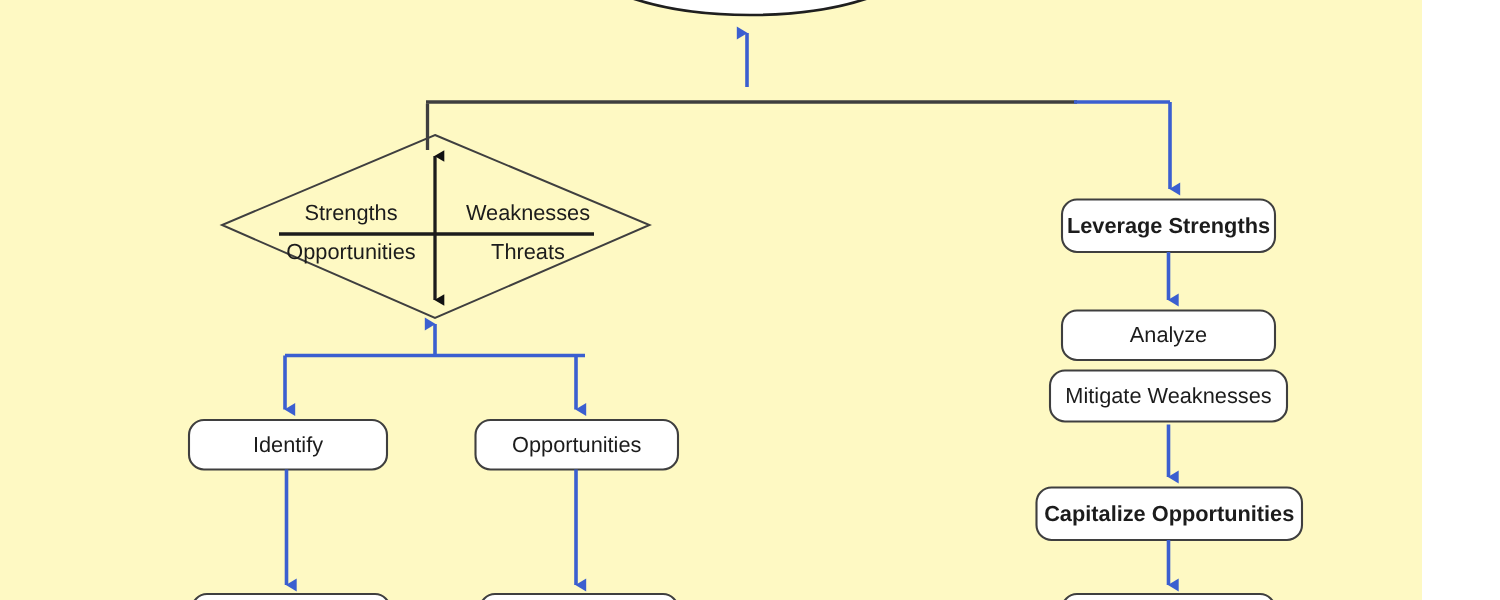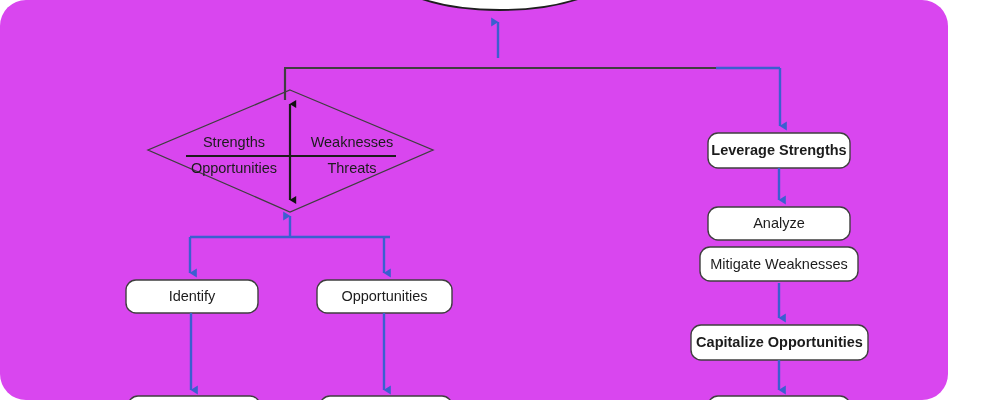--- a/index.html
+++ b/index.html
@@ -4,24 +4,23 @@
 <style>
   html, body {
     margin: 0;
     padding: 0;
     background: #ffffff;
   }
   #canvas {
     position: relative;
     width: 948px;
     height: 400px;
-    background: #d946ef;
+    background: #fef9c3;
     overflow: hidden;
     font-family: "Liberation Sans", sans-serif;
-    border-radius: 26px;
   }
   #diagram-svg {
     position: absolute;
     left: 0;
     top: 0;
     width: 1000px;
     height: 400px;
   }
   .node-label {
     font-family: "Liberation Sans", sans-serif;

